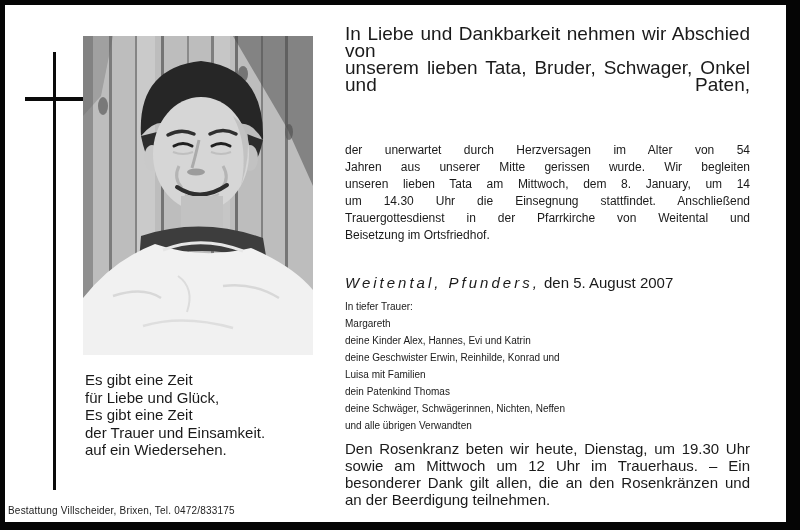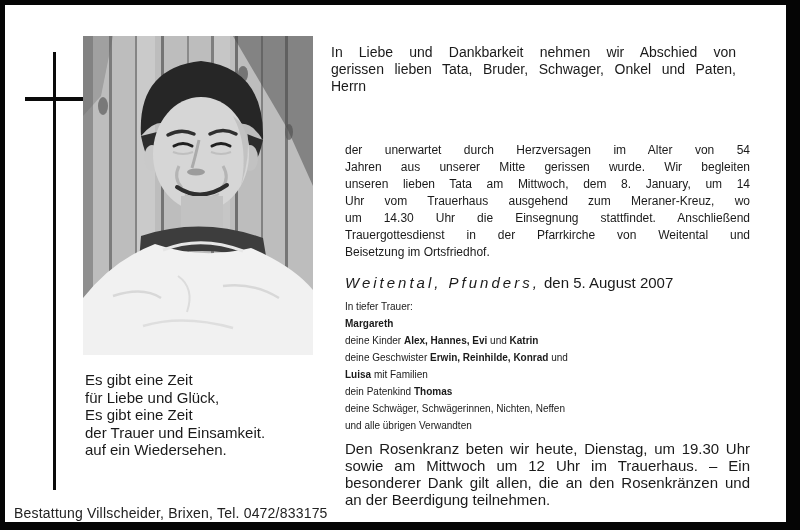--- a/index.html
+++ b/index.html
@@ -4,31 +4,31 @@
 <style>
   html,body{margin:0;padding:0;background:#e9e9e9;}
   .page{position:relative;width:800px;height:530px;background:#050505;overflow:hidden;
         font-family:"Liberation Sans",sans-serif;color:#1a1a1a;}
   .inner{position:absolute;left:5px;top:5px;width:781px;height:517px;background:#ffffff;}
   .cross-v{position:absolute;left:53px;top:52px;width:3px;height:438px;background:#0a0a0a;}
   .cross-h{position:absolute;left:25px;top:97px;width:58px;height:4px;background:#0a0a0a;}
   .photo{position:absolute;left:83px;top:36px;width:230px;height:319px;}
   .poem{position:absolute;left:85px;top:371px;width:250px;
         font-size:15px;line-height:17.6px;}
-  .intro{position:absolute;left:331px;top:25px;width:405px;font-size:14px;line-height:17px;margin-top:19px;}
+  .intro{position:absolute;left:345px;top:25px;width:405px;font-size:19px;line-height:17px;}
   .jline{text-align:justify;text-align-last:justify;}
   .name{position:absolute;left:345px;top:82px;margin:0;font-size:40px;font-weight:bold;
         letter-spacing:2px;line-height:1;white-space:nowrap;color:#0d0d0d;}
   .obit{position:absolute;left:345px;top:142px;width:405px;font-size:12px;line-height:17px;}
   .dateline{position:absolute;left:345px;top:274px;width:430px;font-size:15px;white-space:nowrap;}
   .dateline .sp{letter-spacing:3px;font-style:italic;}
   .mourners{position:absolute;left:345px;top:298px;width:420px;font-size:10px;line-height:17px;}
   .rosary{position:absolute;left:345px;top:440px;width:405px;font-size:15px;line-height:17px;}
-  .footer{position:absolute;left:14px;top:505px;font-size:14px;letter-spacing:.2px;color:#222;}
-  .b{font-weight:bold;}
+  .footer{position:absolute;left:8px;top:505px;font-size:10px;letter-spacing:.2px;color:#222;}
+  .b{font-weight:normal;}
 </style>
 </head>
 <body>
 
 <div class="page">
   <div class="inner"></div>
 
   <div class="cross-v"></div>
   <div class="cross-h"></div>
 
@@ -93,30 +93,28 @@
   <div class="poem">
     <div>Es gibt eine Zeit</div>
     <div>für Liebe und Glück,</div>
     <div>Es gibt eine Zeit</div>
     <div>der Trauer und Einsamkeit.</div>
     <div>auf ein Wiedersehen.</div>
   </div>
 
   <div class="intro">
     <div class="jline">In Liebe und Dankbarkeit nehmen wir Abschied von</div>
-    <div class="jline">gerissen lieben Tata, Bruder, Schwager, Onkel und Paten,</div>
-    <div>Herrn</div>
+    <div class="jline">unserem lieben Tata, Bruder, Schwager, Onkel und Paten,</div>
   </div>
 
 
   <div class="obit">
     <div class="jline">der unerwartet durch Herzversagen im Alter von 54</div>
     <div class="jline">Jahren aus unserer Mitte gerissen wurde. Wir begleiten</div>
     <div class="jline">unseren lieben Tata am Mittwoch, dem 8. January, um 14</div>
-    <div class="jline">Uhr vom Trauerhaus ausgehend zum Meraner-Kreuz, wo</div>
     <div class="jline">um 14.30 Uhr die Einsegnung stattfindet. Anschließend</div>
     <div class="jline">Trauergottesdienst in der Pfarrkirche von Weitental und</div>
     <div>Beisetzung im Ortsfriedhof.</div>
   </div>
 
   <div class="dateline">
     <span class="sp">Weitental, Pfunders,</span><span> den 5. August 2007</span>
   </div>
 
   <div class="mourners">

